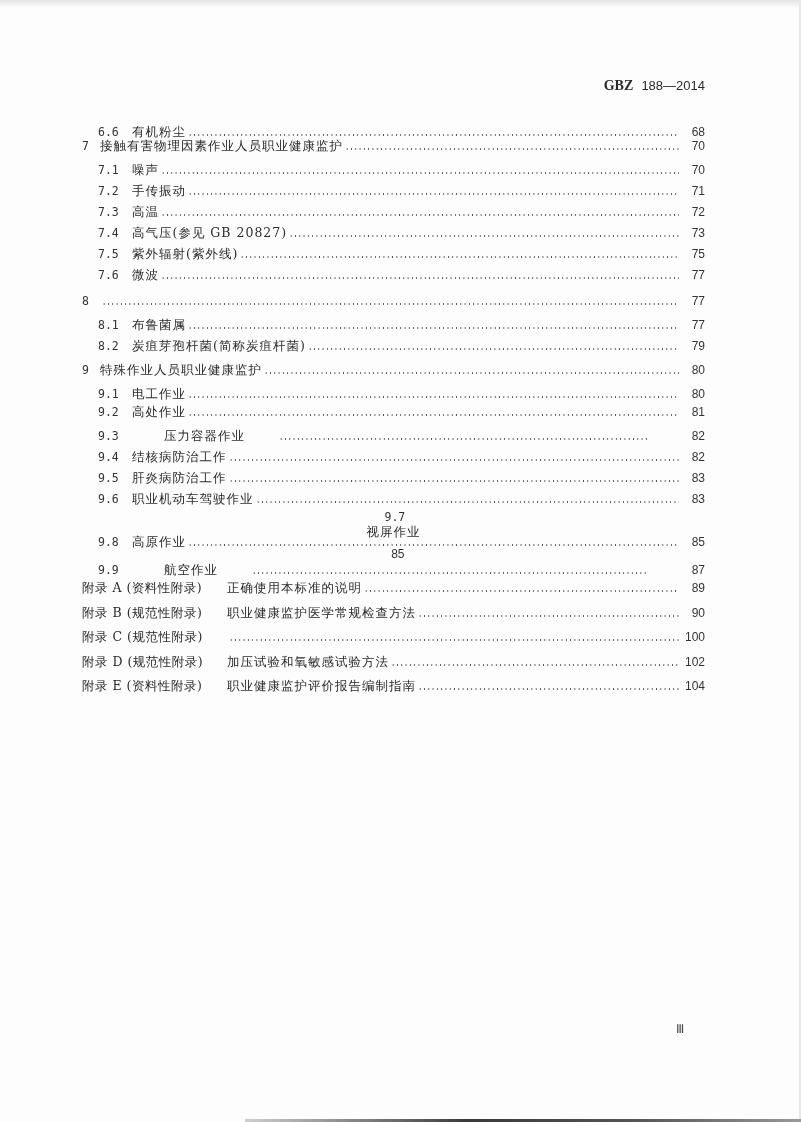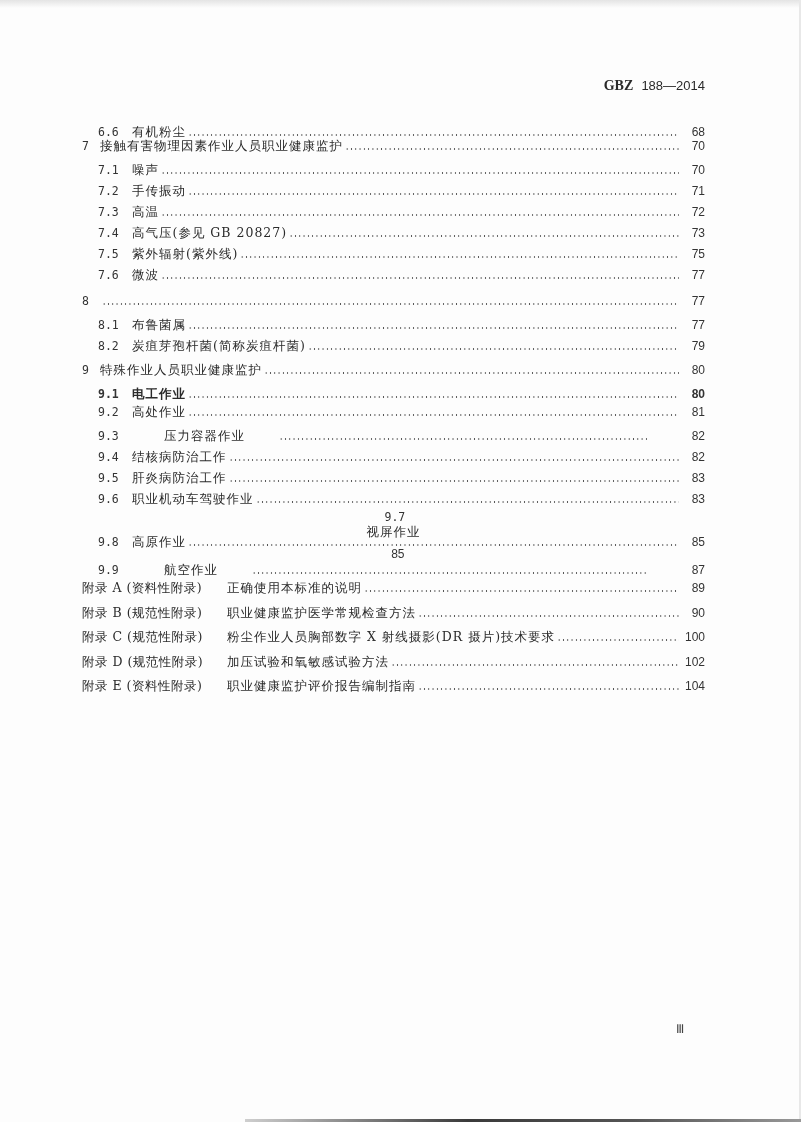--- a/index.html
+++ b/index.html
@@ -127,21 +127,21 @@
       <span class="title">炭疽芽孢杆菌(简称炭疽杆菌)</span>
       <span class="leader"></span>
       <span class="page">79</span>
     </div>
     <div class="row chap" style="top: 360px;">
       <span class="num">9</span>
       <span class="title">特殊作业人员职业健康监护</span>
       <span class="leader"></span>
       <span class="page">80</span>
     </div>
-    <div class="row sub" style="top: 384px; font-weight: bold;">
+    <div class="row sub" style="top: 384px;">
       <span class="num">9.1</span>
       <span class="title">电工作业</span>
       <span class="leader"></span>
       <span class="page">80</span>
     </div>
     <div class="row sub" style="top: 402px;">
       <span class="num">9.2</span>
       <span class="title">高处作业</span>
       <span class="leader"></span>
       <span class="page">81</span>
@@ -198,21 +198,20 @@
     <div class="row appx" style="top: 603px;">
       <span class="num"></span>
       <span class="prefix">附录 B (规范性附录)</span>
       <span class="title">职业健康监护医学常规检查方法</span>
       <span class="leader"></span>
       <span class="page">90</span>
     </div>
     <div class="row appx" style="top: 627px;">
       <span class="num"></span>
       <span class="prefix">附录 C (规范性附录)</span>
-      <span class="title">粉尘作业人员胸部数字 X 射线摄影(DR 摄片)技术要求</span>
       <span class="leader"></span>
       <span class="page">100</span>
     </div>
     <div class="row appx" style="top: 652px;">
       <span class="num"></span>
       <span class="prefix">附录 D (规范性附录)</span>
       <span class="title">加压试验和氧敏感试验方法</span>
       <span class="leader"></span>
       <span class="page">102</span>
     </div>

